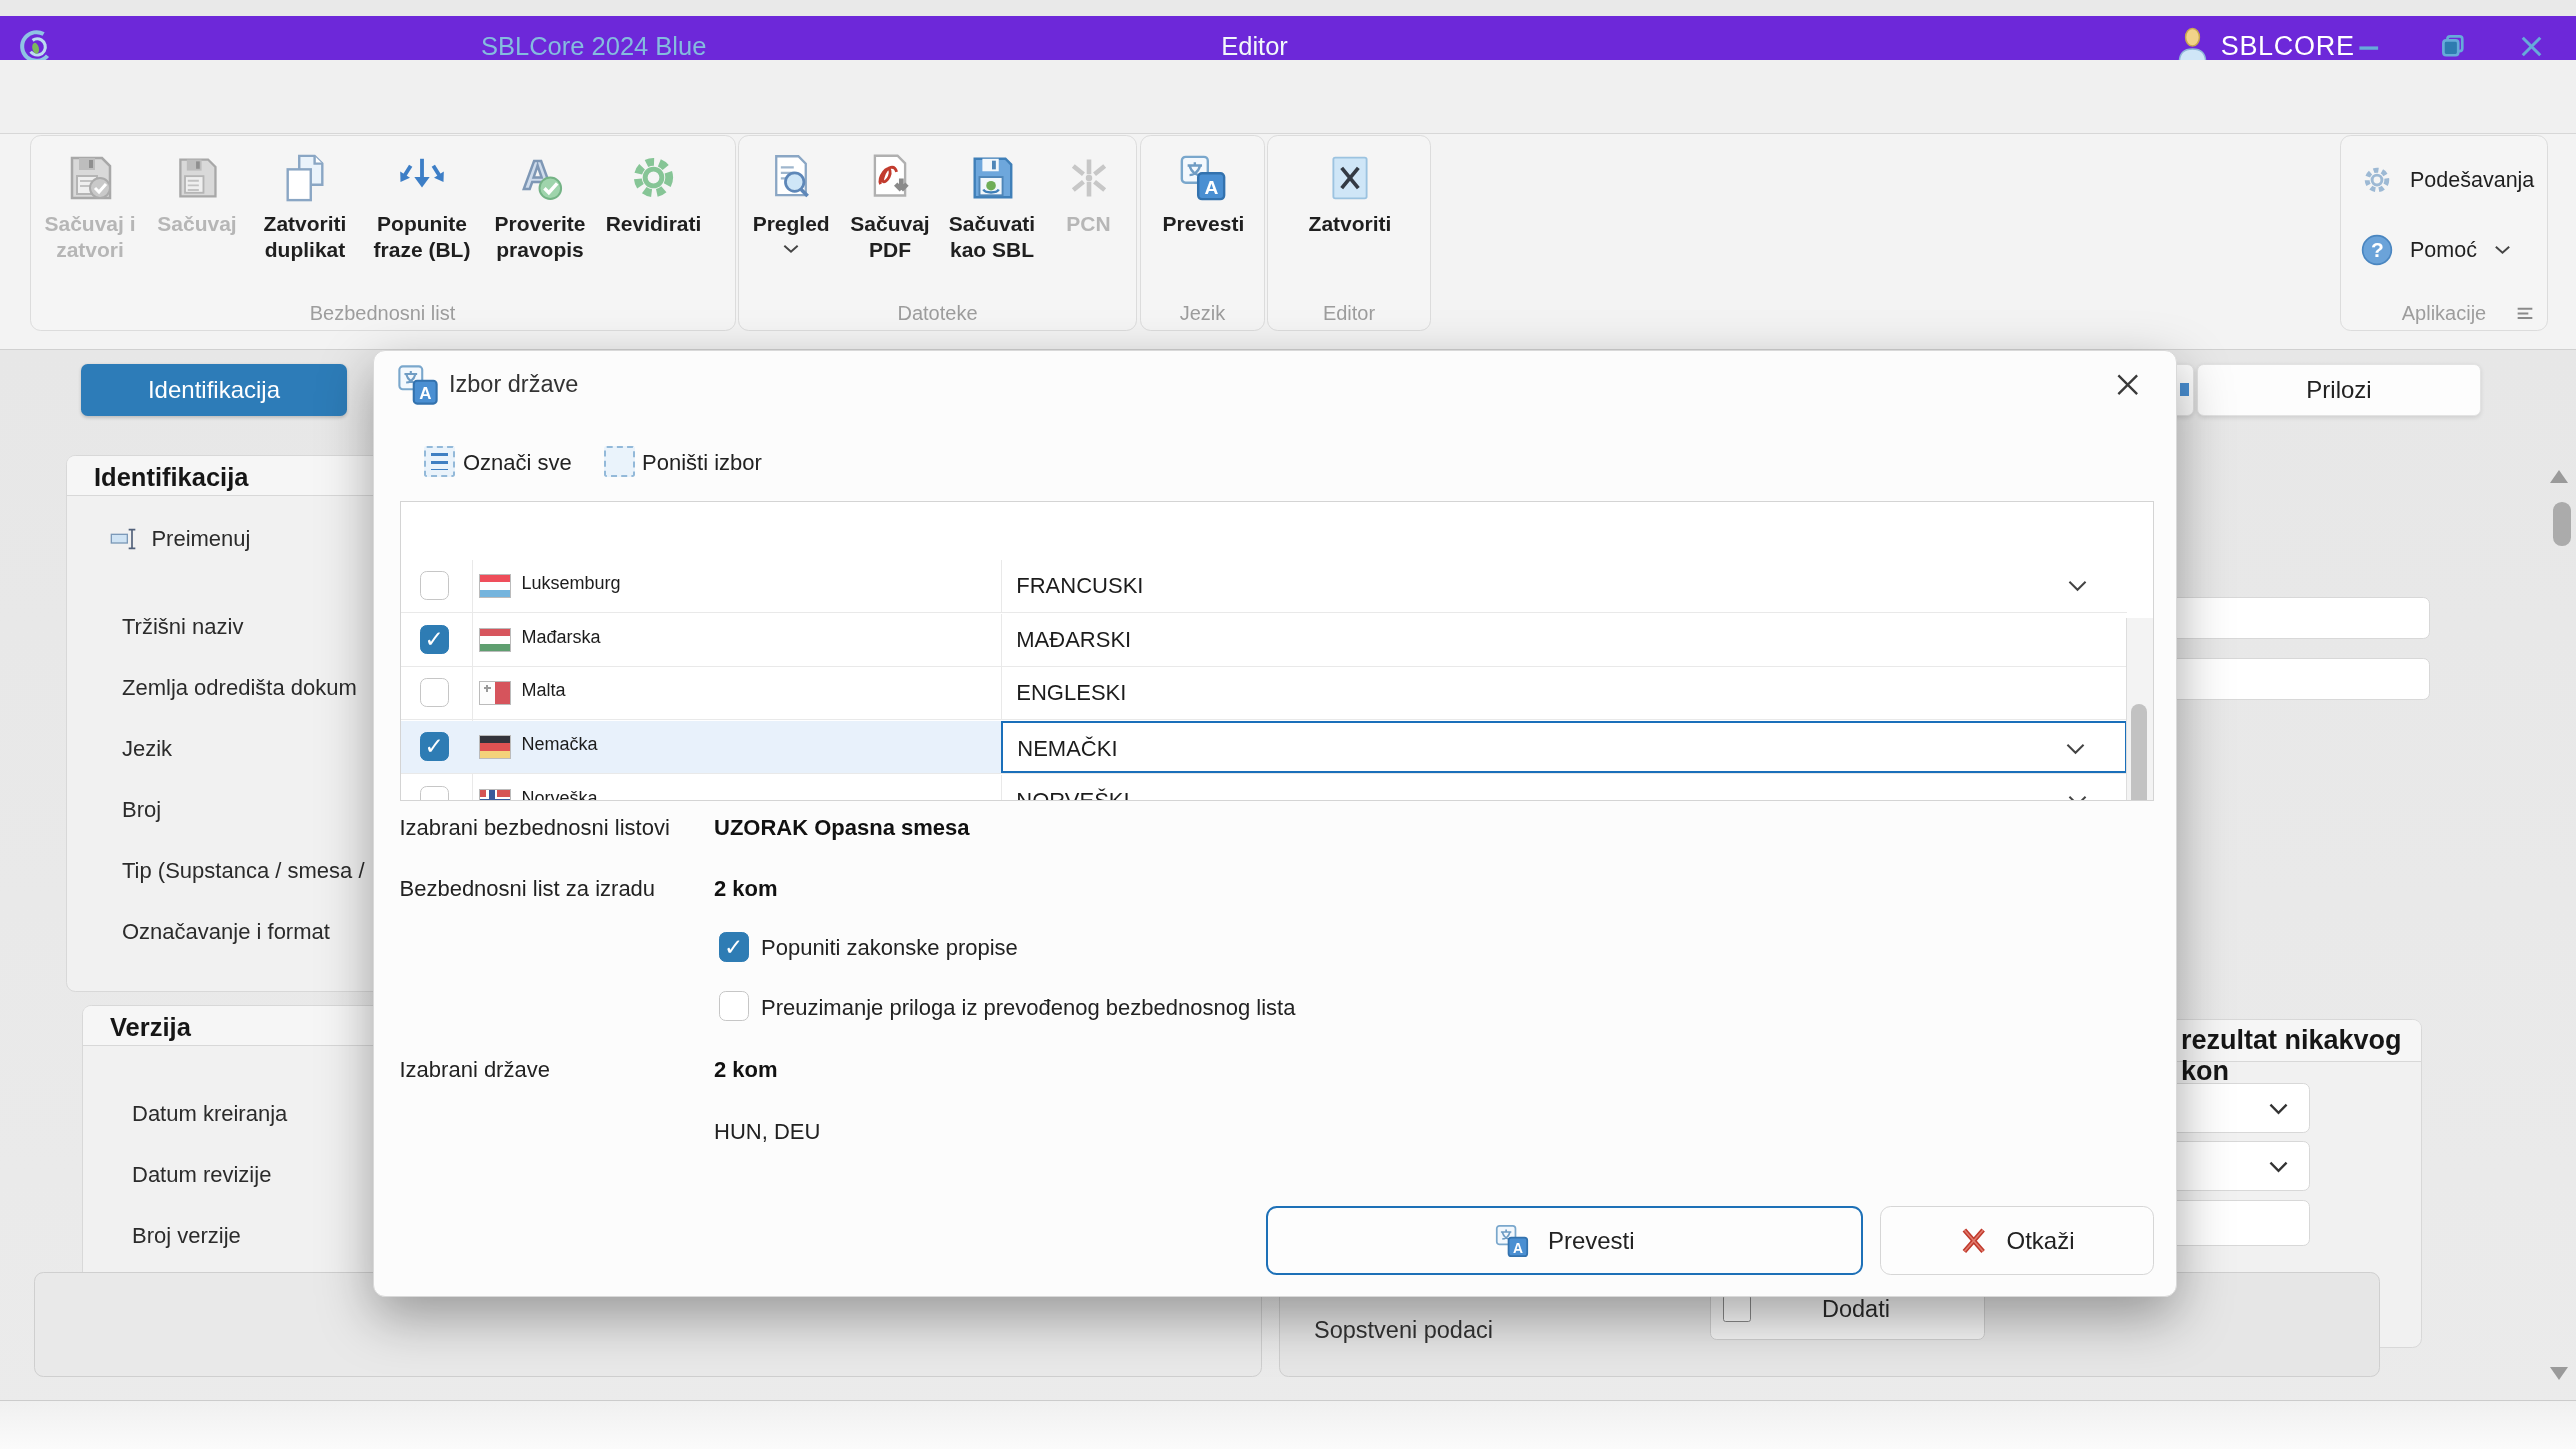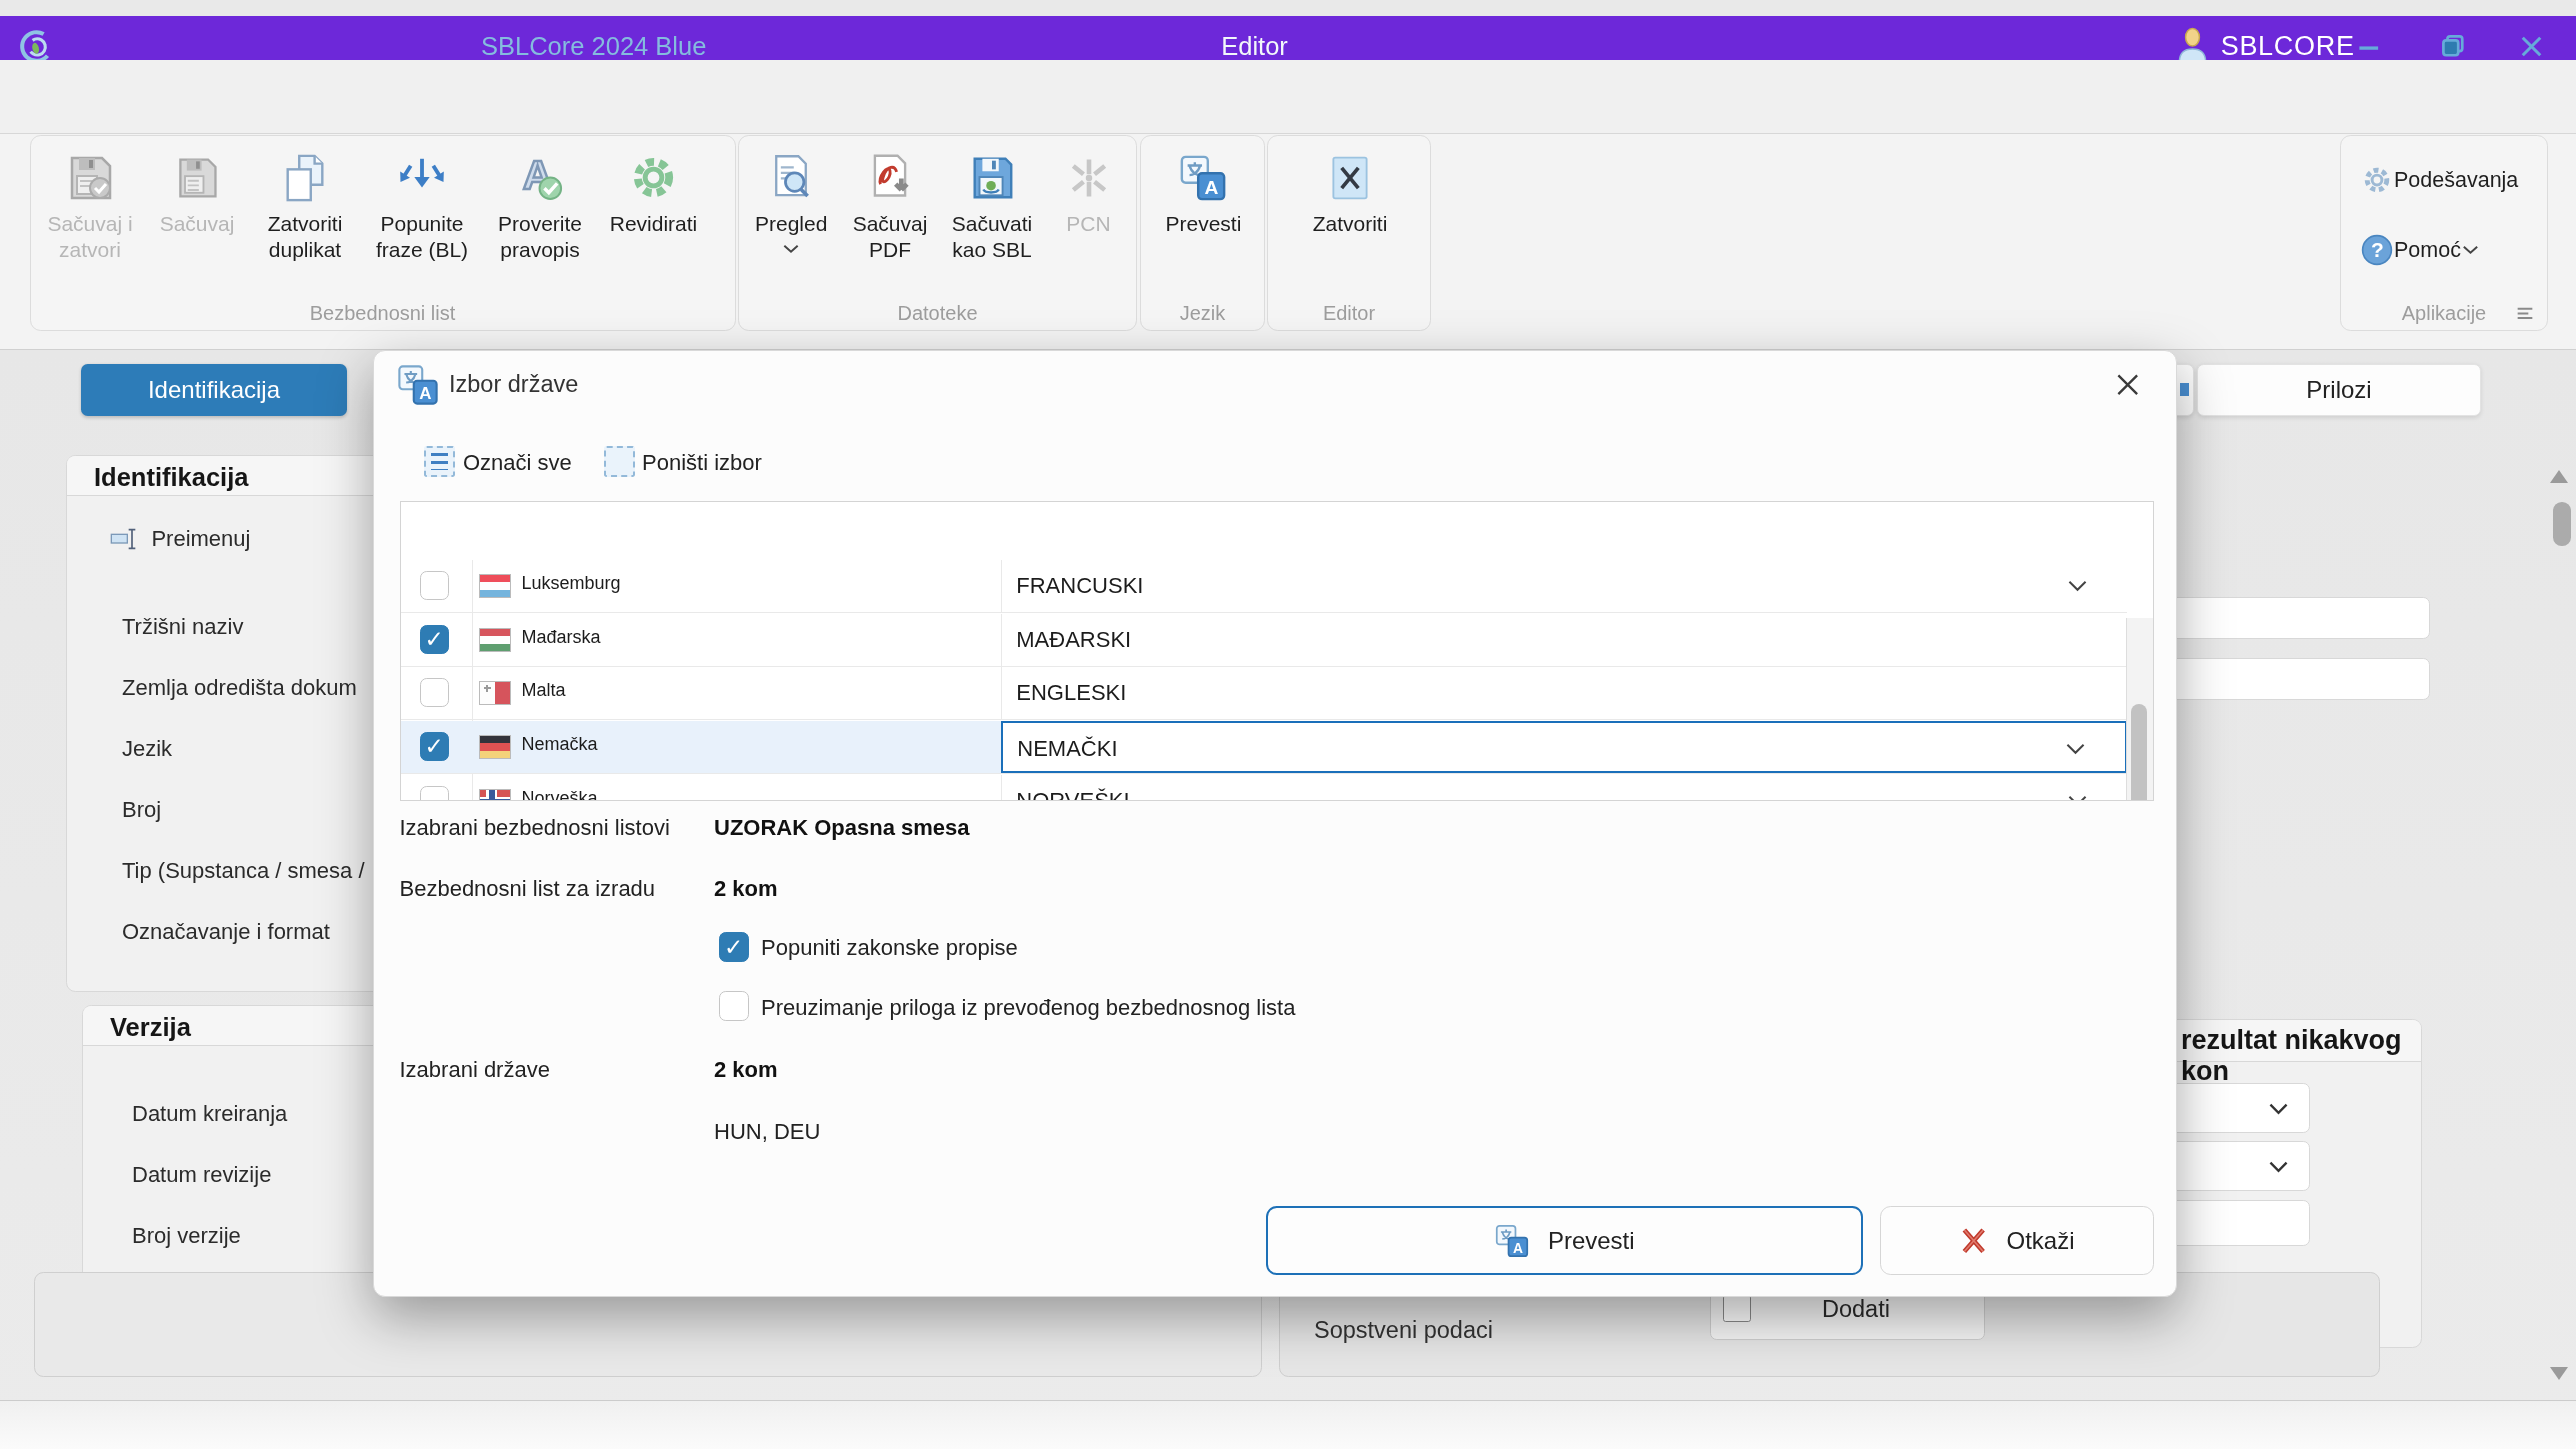--- a/index.html
+++ b/index.html
@@ -29,23 +29,23 @@
   .tabclose{position:absolute;left:2522px;top:88px;width:32px;height:32px;border:1.3px solid #bcd6ea;
       border-radius:4px;background:#f5fafd;box-sizing:border-box;display:flex;align-items:center;justify-content:center;}
 
   
   .ribbon{position:absolute;left:0;top:134px;width:2576px;height:215px;background:#f3f3f3;}
   .rgroup{position:absolute;top:1.3px;height:196px;border:1.3px solid #dcdcdc;border-radius:10.7px;
       background:#f5f5f5;box-sizing:border-box;}
   .glabel{position:absolute;bottom:5.4px;left:0;width:100%;text-align:center;font-size:20px;color:#9d9d9d;}
   .rbtn{position:absolute;top:8px;display:flex;flex-direction:column;align-items:center;}
   .ric{height:67px;display:flex;align-items:center;justify-content:center;}
-  .rlbl{font-size:21px;line-height:26px;text-align:center;color:#1f1f1f;}
+  .rlbl{font-size:21px;line-height:26px;text-align:center;color:#1f1f1f;font-weight:bold;}
   .rlbl.off{color:#b6b6b6;}
-  .appbtn{position:absolute;display:flex;align-items:center;gap:0;font-size:21.5px;color:#1f1f1f;}
+  .appbtn{position:absolute;display:flex;align-items:center;gap:16px;font-size:21.5px;color:#1f1f1f;}
   .corner-ham{position:absolute;}
 
   
   .mainarea{position:absolute;left:0;top:349px;width:2576px;height:1101px;
       background:linear-gradient(180deg,#e7e7e7,#ebebeb);border-top:1.3px solid #d0d0d0;box-sizing:border-box;}
   .footer{position:absolute;left:0;top:1400px;width:2576px;height:50px;
       border-top:1.3px solid #cccccc;background:linear-gradient(180deg,#f0f0f0,#fbfbfb);box-sizing:border-box;}
   .secbtn-blue{position:absolute;left:81px;top:364px;width:266px;height:52px;background:#2d7cb8;
       border-radius:6.7px;color:#ffffff;font-size:24px;display:flex;align-items:center;justify-content:center;
       box-shadow:0 1.3px 3.4px rgba(0,0,0,.18);}

